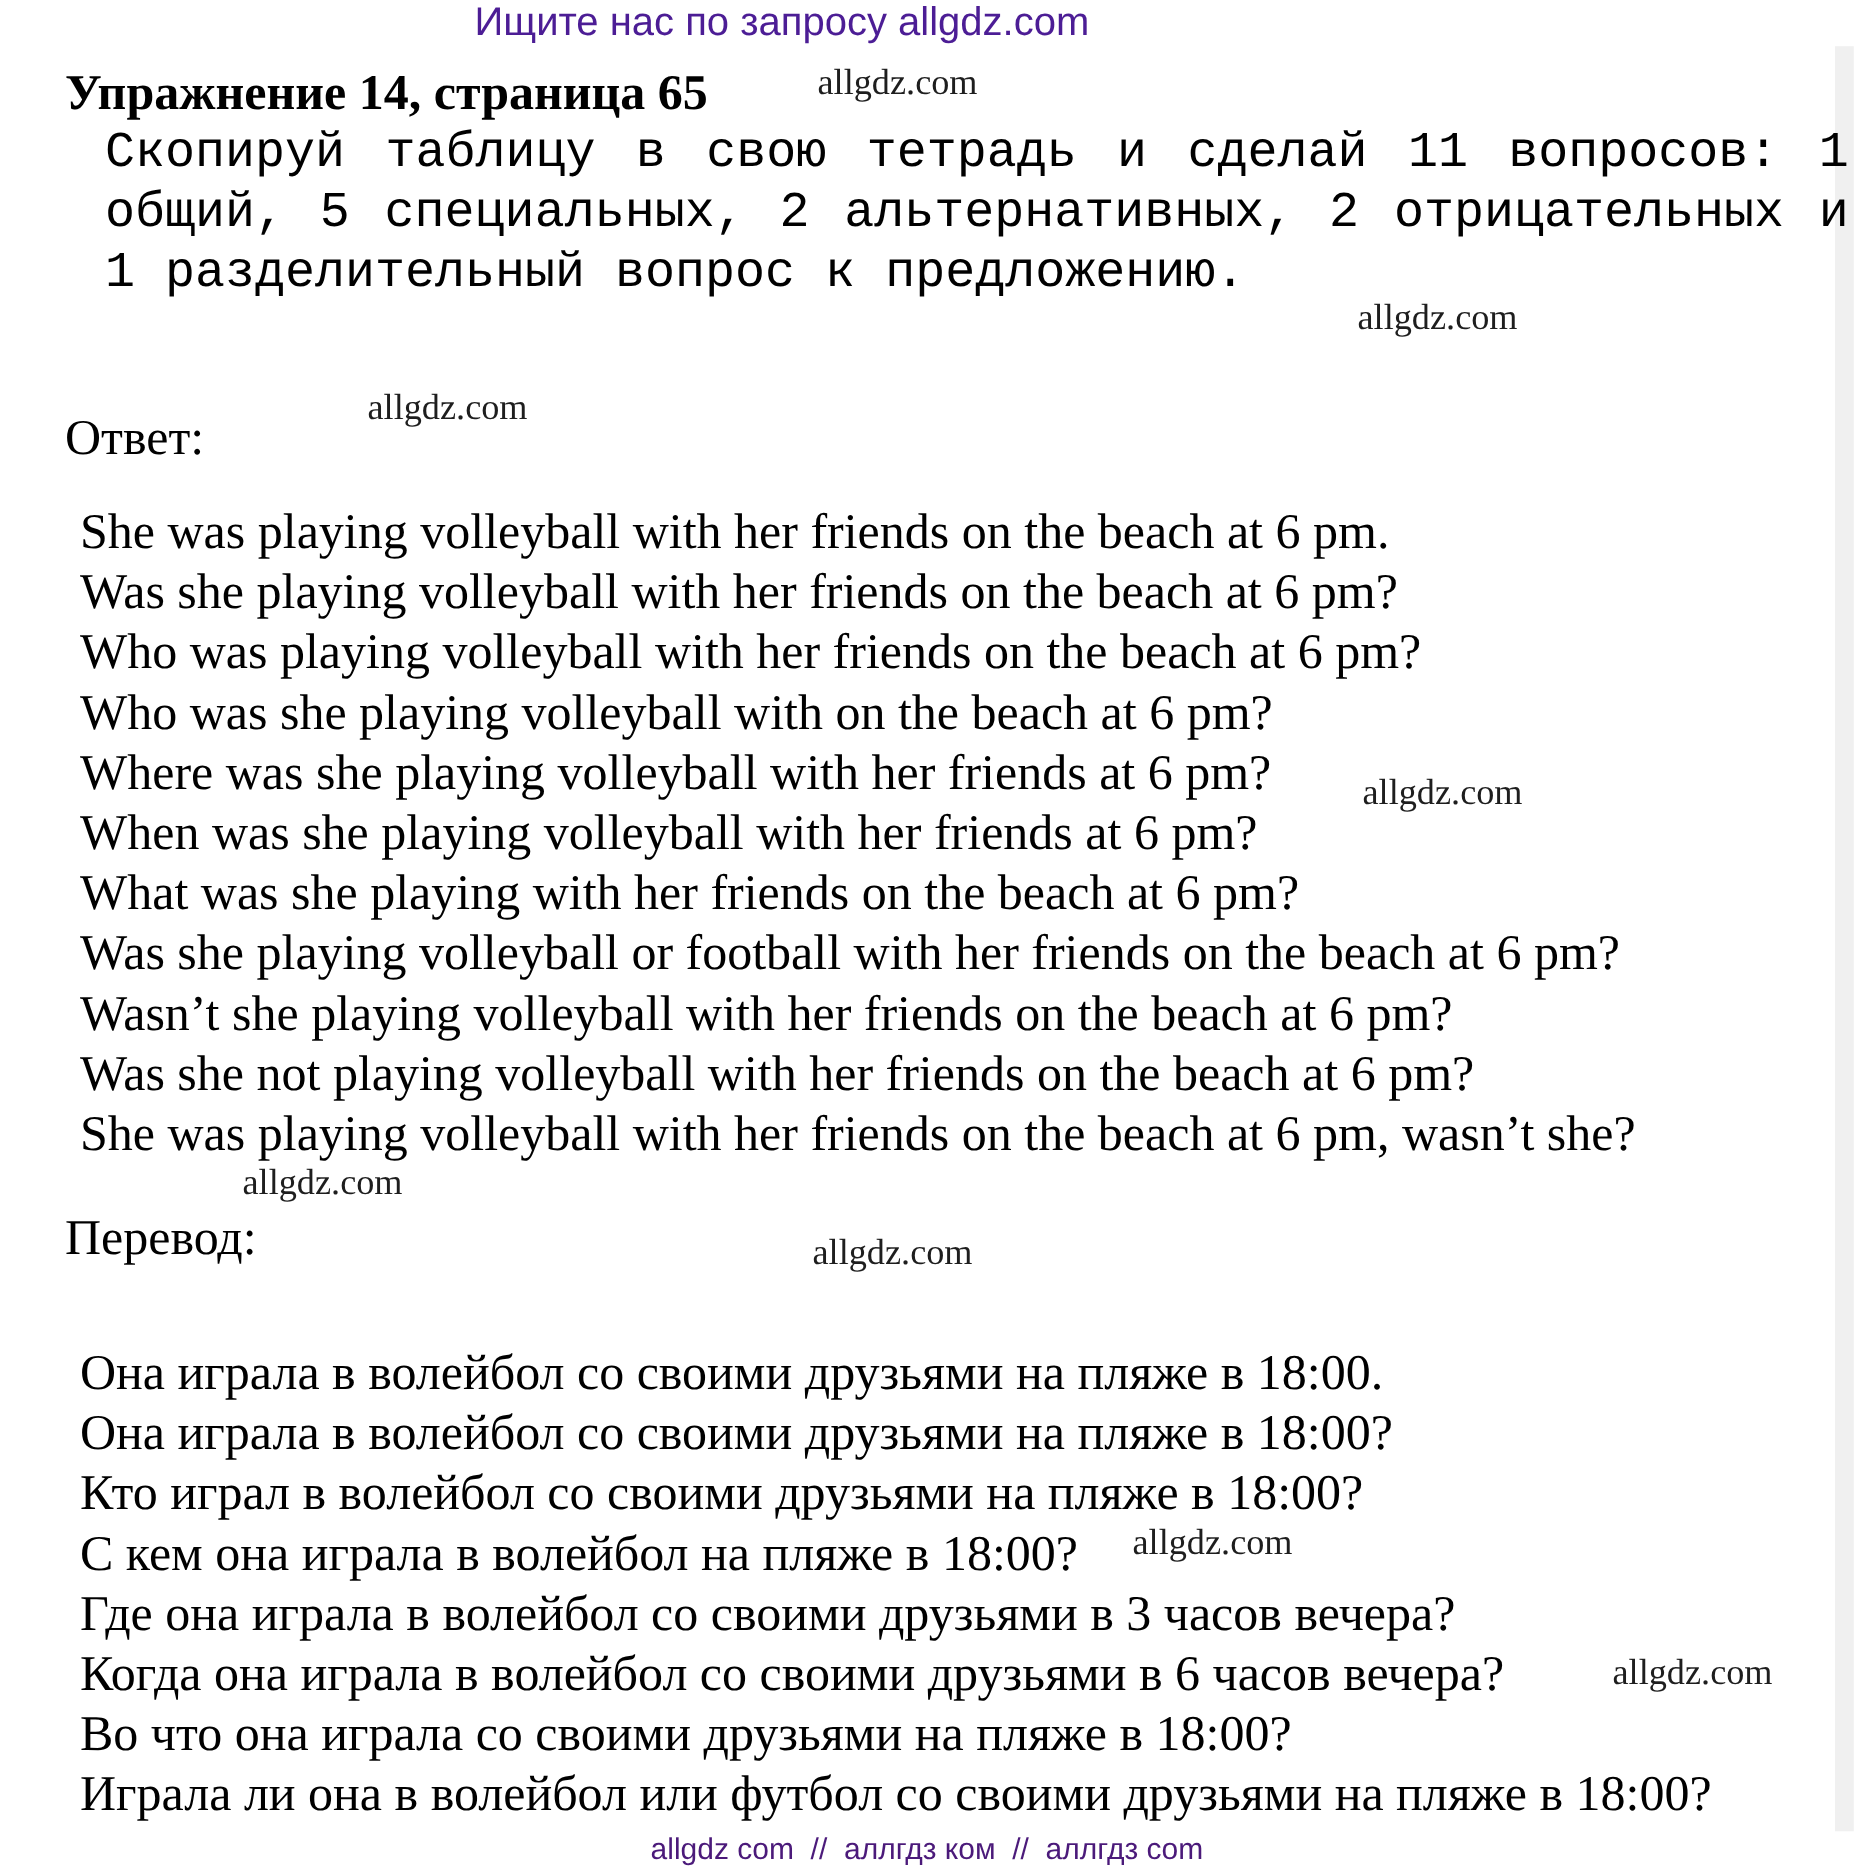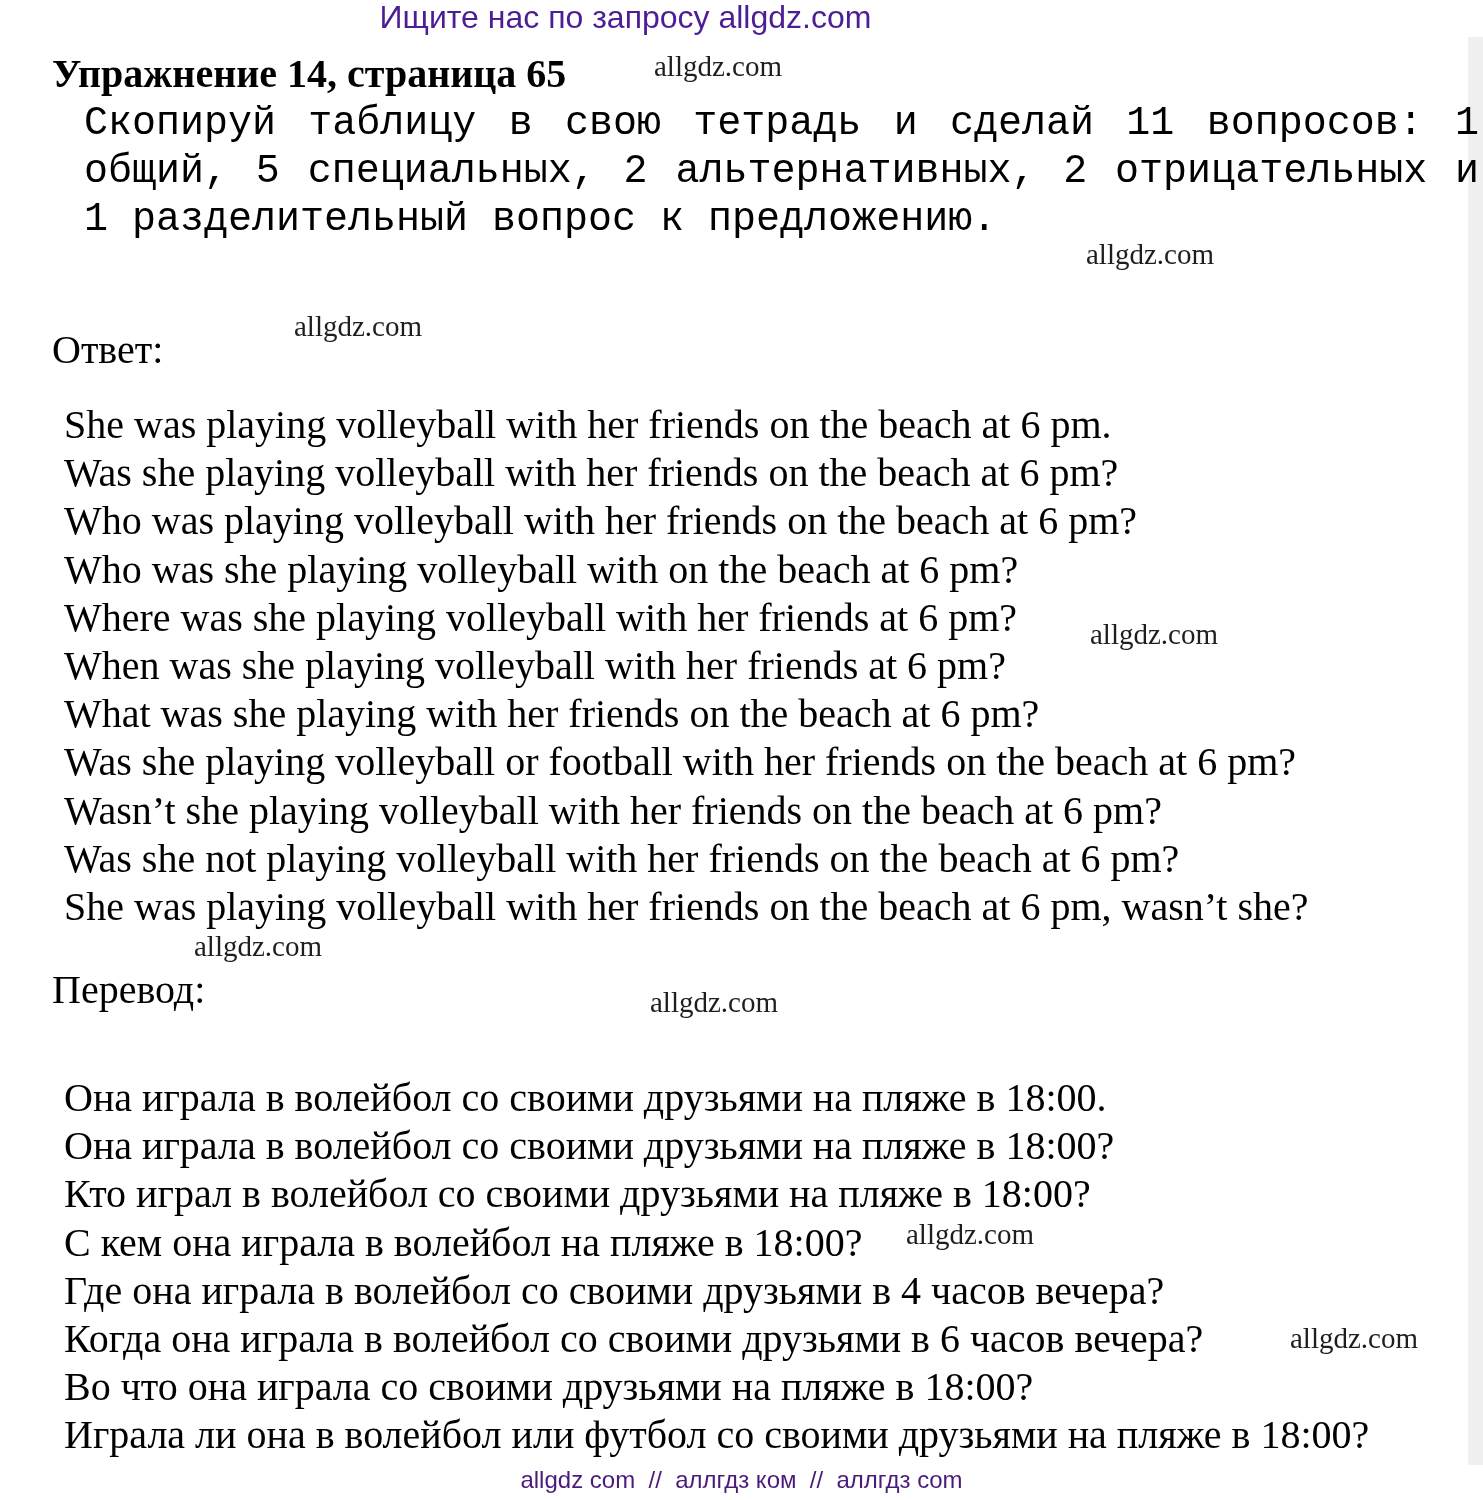--- a/index.html
+++ b/index.html
@@ -129,21 +129,21 @@
   <li>She was playing volleyball with her friends on the beach at 6 pm, wasn’t she?</li>
 </ul>
 
 <div class="label" style="top: 966px;">Перевод:</div>
 
 <ul class="lines" style="top: 1062px;">
   <li>Она играла в волейбол со своими друзьями на пляже в 18:00.</li>
   <li>Она играла в волейбол со своими друзьями на пляже в 18:00?</li>
   <li>Кто играл в волейбол со своими друзьями на пляже в 18:00?</li>
   <li>С кем она играла в волейбол на пляже в 18:00?</li>
-  <li>Где она играла в волейбол со своими друзьями в 4 часов вечера?</li>
+  <li>Где она играла в волейбол со своими друзьями в 3 часов вечера?</li>
   <li>Когда она играла в волейбол со своими друзьями в 6 часов вечера?</li>
   <li>Во что она играла со своими друзьями на пляже в 18:00?</li>
   <li>Играла ли она в волейбол или футбол со своими друзьями на пляже в 18:00?</li>
 </ul>
 
 <div class="wm" style="left: 654px; top: 49px;">allgdz.com</div>
 <div class="wm" style="left: 1086px; top: 237px;">allgdz.com</div>
 <div class="wm" style="left: 294px; top: 309px;">allgdz.com</div>
 <div class="wm" style="left: 1090px; top: 617px;">allgdz.com</div>
 <div class="wm" style="left: 194px; top: 929px;">allgdz.com</div>

